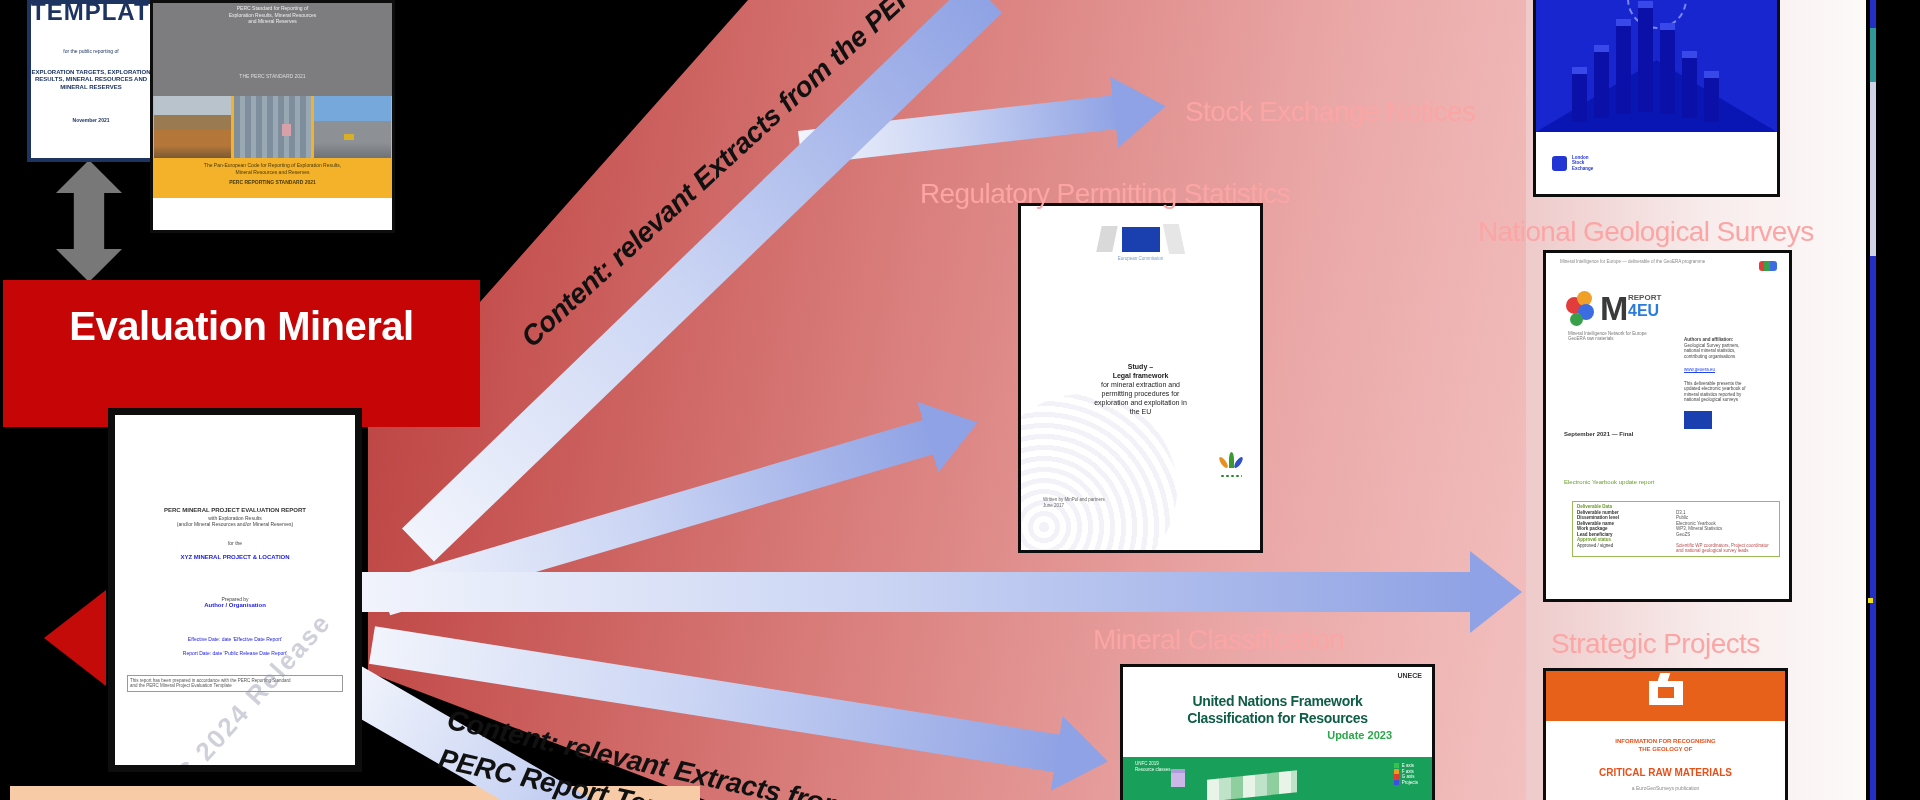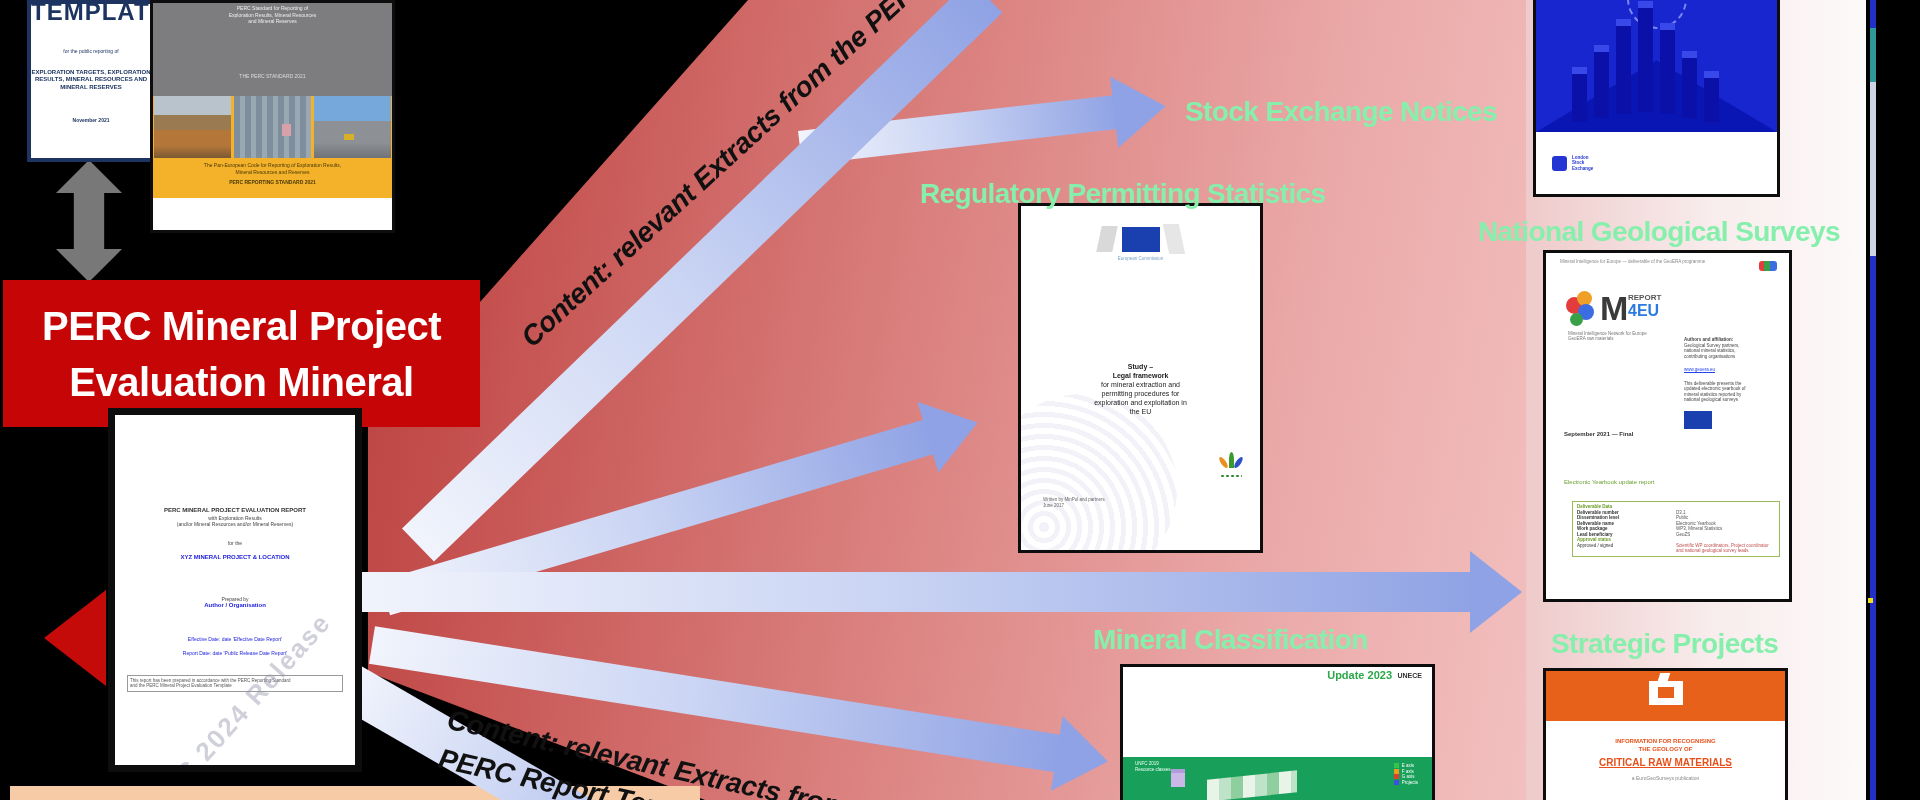--- a/index.html
+++ b/index.html
@@ -20,21 +20,21 @@
   .head{position:absolute;right:0;top:50%;transform:translateY(-50%);width:52px;
     background:#8fa2e6;clip-path:polygon(0 0,100% 50%,0 100%);}
   
   .flow-label{font-style:italic;font-weight:bold;font-size:28px;color:#111;
     white-space:nowrap;transform-origin:0 0;z-index:7;letter-spacing:-0.3px;}
   
   #title-box{left:3px;top:280px;width:477px;height:147px;background:#c60606;z-index:8;
     text-align:center;color:#fff;font-weight:bold;font-size:40px;line-height:56px;padding-top:18px;
     box-sizing:border-box;letter-spacing:-0.5px;}
   
-  .hd{font-weight:bold;color:#86efac;font-size:28px;letter-spacing:-0.6px;z-index:10;white-space:nowrap;}
+  .hd{font-weight:normal;color:#fca5a5;font-size:28px;letter-spacing:-0.6px;z-index:10;white-space:nowrap;}
   
   .doc{background:#fff;border:3px solid #0d0d0d;box-sizing:border-box;overflow:hidden;z-index:9;}
   .tl{white-space:nowrap;}
   
   #gray-arrow{left:56px;top:160px;width:66px;height:122px;background:#787878;z-index:3;
     clip-path:polygon(50% 0,100% 27%,73% 27%,73% 73%,100% 73%,50% 100%,0 73%,27% 73%,27% 27%,0 27%);}
   #red-triangle{left:44px;top:590px;width:62px;height:96px;background:#c50a0a;z-index:3;
     clip-path:polygon(100% 0,100% 100%,0 50%);}
   
   #right-strip{left:1866px;top:0;width:54px;height:800px;background:#000;z-index:12;}
@@ -82,21 +82,20 @@
   <div class="abs flow-label" style="left:515px;top:330px;transform:rotate(-42.5deg);">Content: relevant Extracts from the PERC Report Template</div>
   <div class="abs flow-label" style="left:452px;top:700px;transform:rotate(12.5deg);line-height:40px;">
     <div>Content: relevant Extracts from the</div>
     <div>PERC Report Template</div>
   </div>
 
   <div class="abs" id="gray-arrow"></div>
   <div class="abs" id="red-triangle"></div>
 
   <div class="abs" id="title-box">
-    <div>PERC Mineral Project</div>
     <div>Evaluation Mineral</div>
   </div>
 
   <div class="abs doc" style="left:27px;top:0;width:128px;height:162px;border:4px solid #1d3461;z-index:3;">
     <div class="ctr" style="font-size:24px;font-weight:bold;color:#1d3461;margin-top:-6px;letter-spacing:1px;">TEMPLATE</div>
     <div class="ctr t5" style="color:#1d3461;margin-top:22px;">for the public reporting of</div>
     <div class="ctr t6" style="color:#1d3461;font-weight:bold;margin-top:14px;">
       <div class="tl">EXPLORATION TARGETS, EXPLORATION</div>
       <div class="tl">RESULTS, MINERAL RESOURCES AND</div>
       <div class="tl">MINERAL RESERVES</div>
@@ -259,20 +258,24 @@
       <div class="t4" style="color:#6a9a28;font-weight:bold;">Approval status</div>
       <div class="t4" style="display:flex;">
           <span style="width:50%;color:#333;">Approved / signed</span>
           <span style="width:50%;color:#c05050;">Scientific WP coordinators, Project coordinator and national geological survey leads</span>
         </div>
     </div>
   </div>
 
   <div class="abs doc" style="left:1120px;top:664px;width:315px;height:140px;">
     <div class="abs t7" style="right:10px;top:4px;font-weight:bold;color:#333;">UNECE</div>
+    <div class="ctr" style="margin-top:26px;font-weight:bold;font-size:14px;line-height:17px;color:#0e5e46;letter-spacing:-0.3px;">
+      <div>United Nations Framework</div>
+      <div>Classification for Resources</div>
+    </div>
     <div class="ctr" style="font-weight:bold;font-size:11px;color:#2aa84a;margin-top:2px;text-align:right;padding-right:40px;">Update 2023</div>
     <div style="position:absolute;left:0;bottom:-4px;width:100%;height:48px;background:#18a05a;">
       <div class="t4" style="color:#eafff2;margin:4px 0 0 12px;">
         <div>UNFC 2019</div>
         <div>Resource classes</div>
       </div>
       <div style="position:absolute;left:48px;top:12px;width:14px;height:14px;background:#cbb8e8;border-top:4px solid #b09cd8;"></div>
       <div style="position:absolute;left:84px;top:18px;width:90px;height:22px;transform:skewY(-6deg);
            background:repeating-linear-gradient(90deg,#e8f4e8 0 12px,#bfe3c8 12px 24px,#8fcf9f 24px 36px);"></div>
       <div style="position:absolute;right:14px;top:6px;">
@@ -299,21 +302,21 @@
   <div class="abs doc" style="left:1543px;top:668px;width:245px;height:136px;">
     <div style="background:#e8611b;height:50px;position:relative;">
       <div style="position:absolute;left:50%;top:10px;transform:translateX(-50%);width:34px;height:24px;background:#fff;">
         <div style="width:16px;height:11px;background:#e8611b;margin:6px auto 0;"></div>
       </div>
       <div style="position:absolute;left:50%;top:2px;transform:translateX(-80%) skewX(-18deg);width:10px;height:14px;background:#fff;"></div>
     </div>
     <div class="ctr" style="margin-top:16px;font-weight:bold;color:#e8501a;font-size:6px;line-height:8px;">
       <div>INFORMATION FOR RECOGNISING</div>
       <div>THE GEOLOGY OF</div>
-      <div style="font-size:10px;line-height:13px;margin-top:3px;text-decoration:underline;">CRITICAL RAW MATERIALS</div>
+      <div style="font-size:10px;line-height:13px;margin-top:13px;">CRITICAL RAW MATERIALS</div>
       <div style="color:#888;font-weight:normal;font-size:5px;margin-top:5px;">a EuroGeoSurveys publication</div>
     </div>
   </div>
 
   <div class="abs hd" style="left:1185px;top:96px;">Stock Exchange Notices</div>
   <div class="abs hd" style="left:920px;top:178px;">Regulatory Permitting Statistics</div>
   <div class="abs hd" style="left:1478px;top:216px;">National Geological Surveys</div>
   <div class="abs hd" style="left:1551px;top:628px;">Strategic Projects</div>
   <div class="abs hd" style="left:1093px;top:624px;">Mineral Classification</div>
 

